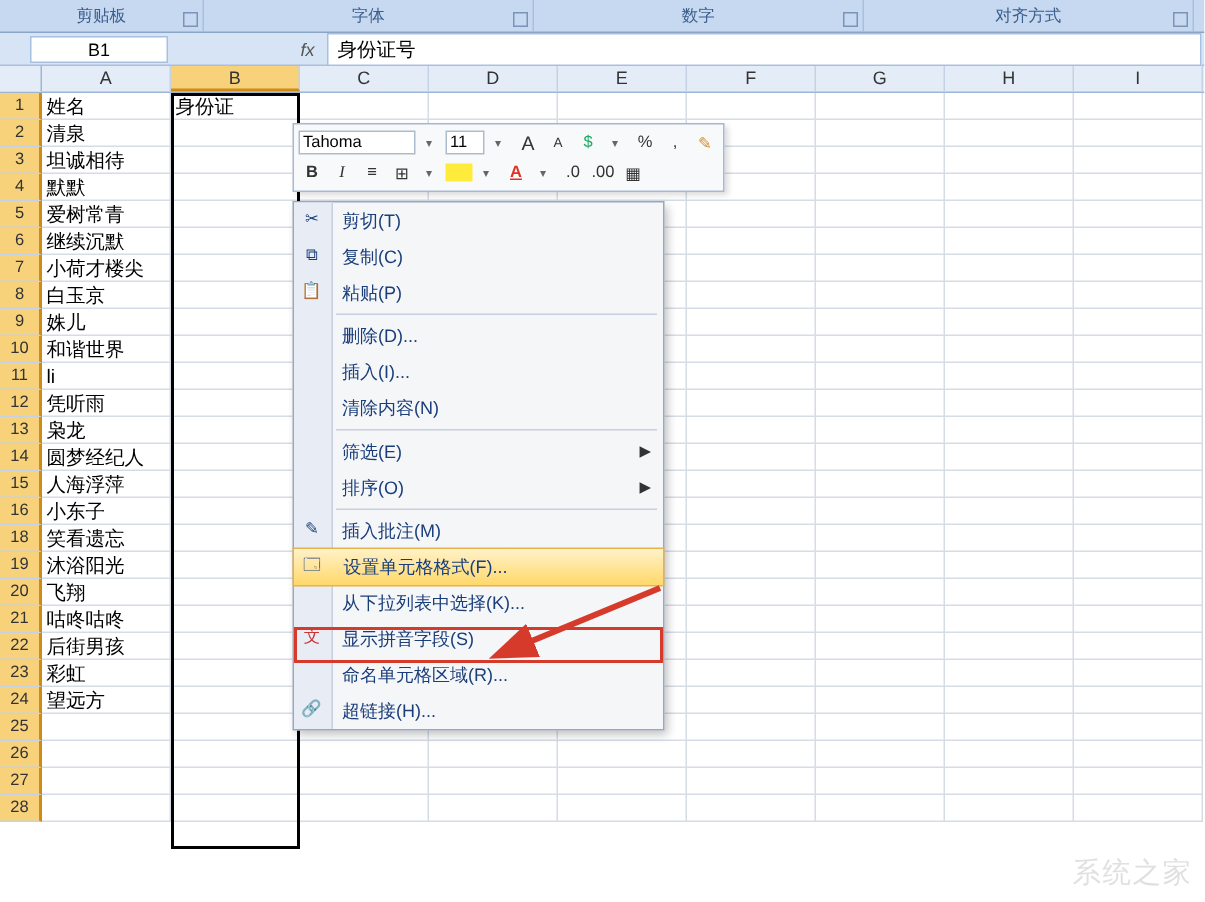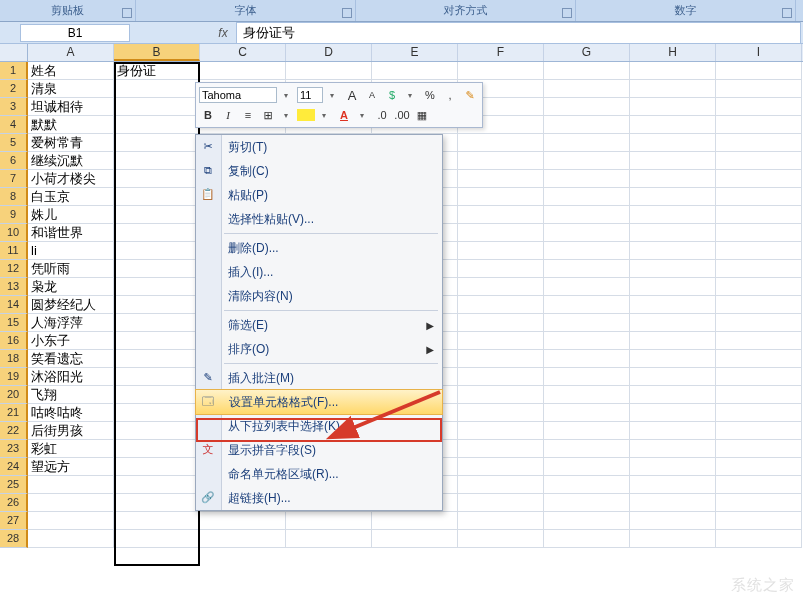--- a/index.html
+++ b/index.html
@@ -5,21 +5,21 @@
 * { margin: 0; padding: 0; box-sizing: border-box; font-family: "Microsoft YaHei", Tahoma, sans-serif; }
 body { background: #fff; width: 803px; height: 601px; overflow: hidden; position: relative; font-size: 12px; }
 
 
 .ribbon { display: flex; background: #c6d9f0; border-bottom: 1px solid #8ba5c7; height: 22px; }
 .ribbon-group { position: relative; border-right: 1px solid #a8c0e0; display: flex; align-items: center; justify-content: center; color: #3b5e8c; font-size: 11px; }
 .ribbon-group .expand { position: absolute; right: 3px; bottom: 3px; width: 10px; height: 10px; border: 1px solid #7a94b8; }
 
 
 .namebar { display: flex; align-items: center; background: #d6e4f5; height: 22px; border-bottom: 1px solid #a8c0e0; }
-.namebox { width: 110px; border: 1px solid #a8c0e0; background: #fff; margin: 1px 2px; padding: 1px 6px; text-align: center; font-size: 12px; }
+.namebox { width: 92px; border: 1px solid #a8c0e0; background: #fff; margin: 1px 2px; padding: 1px 6px; text-align: center; font-size: 12px; }
 .fx { width: 22px; text-align: center; font-style: italic; color: #555; }
 .formula { flex: 1; background: #fff; border: 1px solid #a8c0e0; margin: 1px 2px; padding: 1px 6px; font-size: 13px; }
 
 
 .grid { position: relative; }
 .colheads { display: flex; background: #e4ecf7; border-bottom: 1px solid #9eb6d6; height: 18px; }
 .rownum-spacer { width: 28px; border-right: 1px solid #9eb6d6; background: #e4ecf7; }
 .colhead { width: 86px; border-right: 1px solid #c5d2e6; text-align: center; font-size: 12px; color: #333; line-height: 17px; }
 .colhead.sel { background: #f7d27b; border-bottom: 2px solid #d08a17; }
 
@@ -47,40 +47,40 @@
 .ctxmenu .mi .arr { position: absolute; right: 8px; top: 5px; color: #333; font-size: 10px; }
 .ctxmenu .mi .ico { position: absolute; left: 4px; top: 3px; width: 16px; height: 16px; display: flex; align-items: center; justify-content: center; font-size: 11px; }
 .ctxmenu .sep { margin: 2px 4px 2px 28px; border-top: 1px solid #c8d0de; }
 .ctxmenu .mi.hl { background: linear-gradient(#fff2c8, #ffd86b); border: 1px solid #e7b24a; margin: -1px; padding: 4px 18px 4px 33px; }
 .ctxmenu .hlbox { position: absolute; border: 2px solid #d63a2a; pointer-events: none; }
 
 
 .arrow { position: absolute; pointer-events: none; }
 .arrow svg { overflow: visible; }
 
-.watermark { position: absolute; right: 8px; bottom: 6px; color: #c8c8c8; font-size: 15px; font-weight: normal; opacity: 0.55; letter-spacing: 1px; }
+.watermark { position: absolute; right: 8px; bottom: 6px; color: #c8c8c8; font-size: 19px; font-weight: normal; opacity: 0.55; letter-spacing: 1px; }
 </style>
 </head>
 <body>
 
 <div class="ribbon">
   <div class="ribbon-group" style="width:136px">
     <span>剪贴板</span>
     <span class="expand"></span>
   </div>
   <div class="ribbon-group" style="width:220px">
     <span>字体</span>
     <span class="expand"></span>
   </div>
   <div class="ribbon-group" style="width:220px">
+    <span>数字</span>
+    <span class="expand"></span>
+  </div>
+  <div class="ribbon-group" style="width:220px">
     <span>对齐方式</span>
-    <span class="expand"></span>
-  </div>
-  <div class="ribbon-group" style="width:220px">
-    <span>数字</span>
     <span class="expand"></span>
   </div>
 </div>
 
 <div class="namebar">
   <div style="width:18px"></div>
   <input class="namebox" value="B1" style="">
   <div style="width:80px"></div>
   <div class="fx">fx</div>
   <div class="formula">身份证号</div>
@@ -458,21 +458,20 @@
     <span class="btn">▦</span>
   </div>
 </div>
 
 <div class="ctxmenu" style="left:195px; top:134px;">
   <div class="iconcol"></div>
   <div class="items">
     <div class="mi"><span class="ico">✂</span><span>剪切(T)</span></div>
     <div class="mi"><span class="ico">⧉</span><span>复制(C)</span></div>
     <div class="mi"><span class="ico">📋</span><span>粘贴(P)</span></div>
-    <div class="mi"><span>选择性粘贴(V)...</span></div>
     <div class="sep"></div>
     <div class="mi"><span>删除(D)...</span></div>
     <div class="mi"><span>插入(I)...</span></div>
     <div class="mi"><span>清除内容(N)</span></div>
     <div class="sep"></div>
     <div class="mi"><span>筛选(E)</span><span class="arr">▶</span></div>
     <div class="mi"><span>排序(O)</span><span class="arr">▶</span></div>
     <div class="sep"></div>
     <div class="mi"><span class="ico">✎</span><span>插入批注(M)</span></div>
     <div class="mi hl"><span class="ico">🗔</span><span>设置单元格格式(F)...</span></div>

